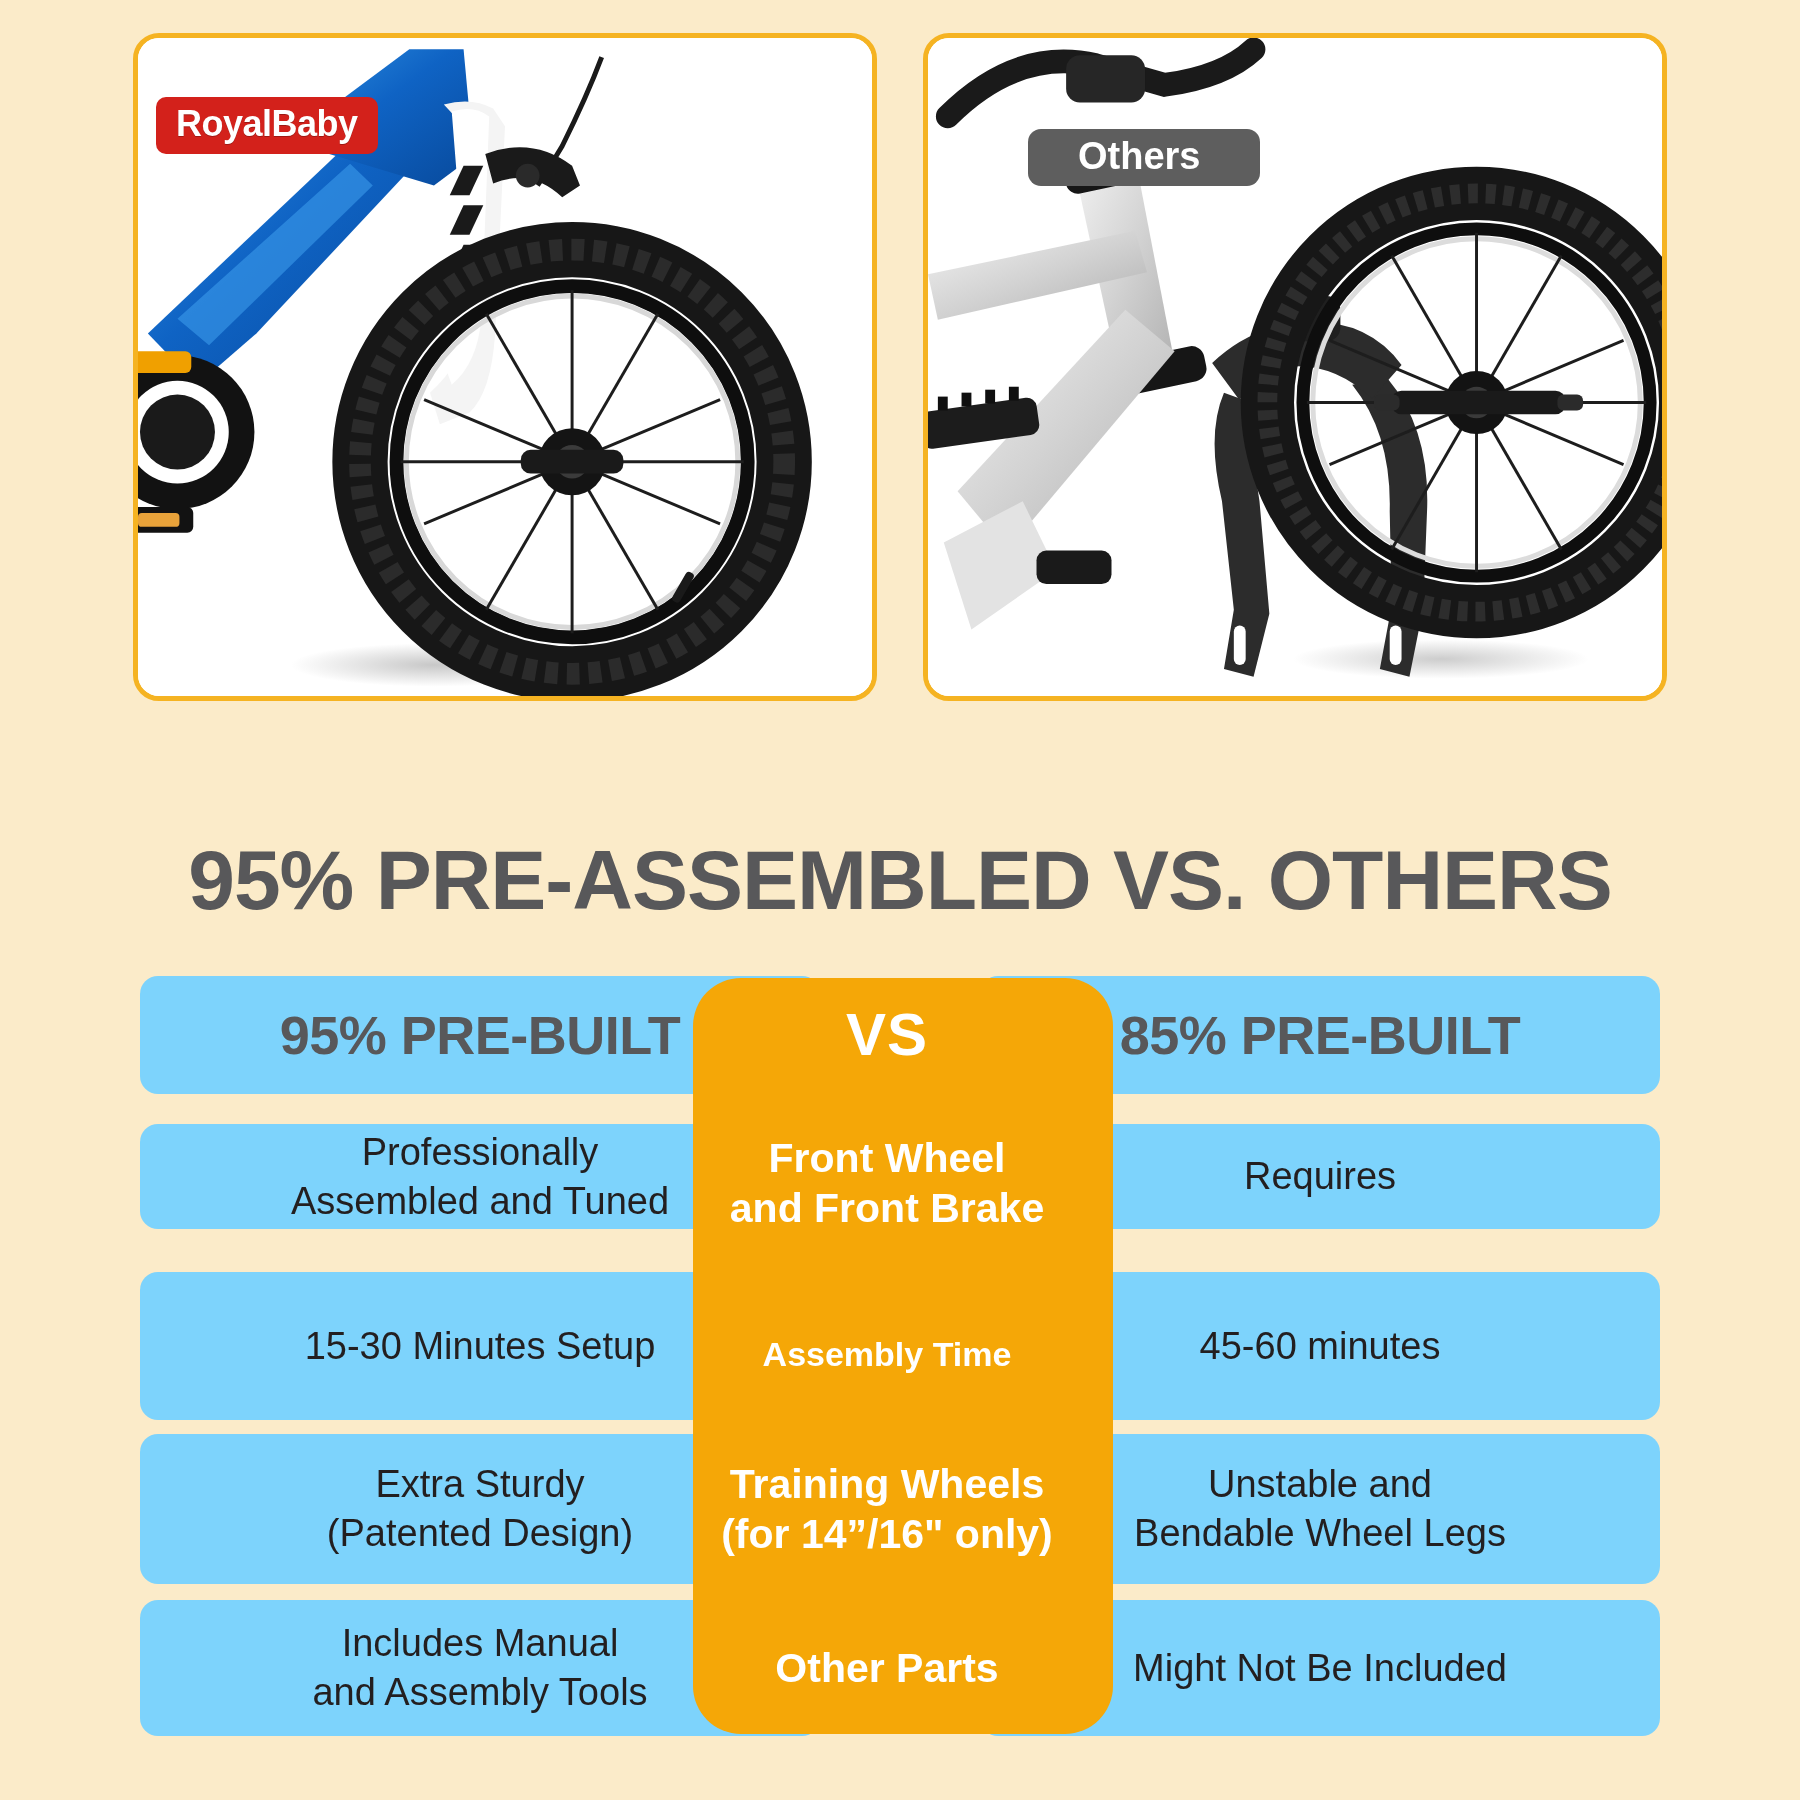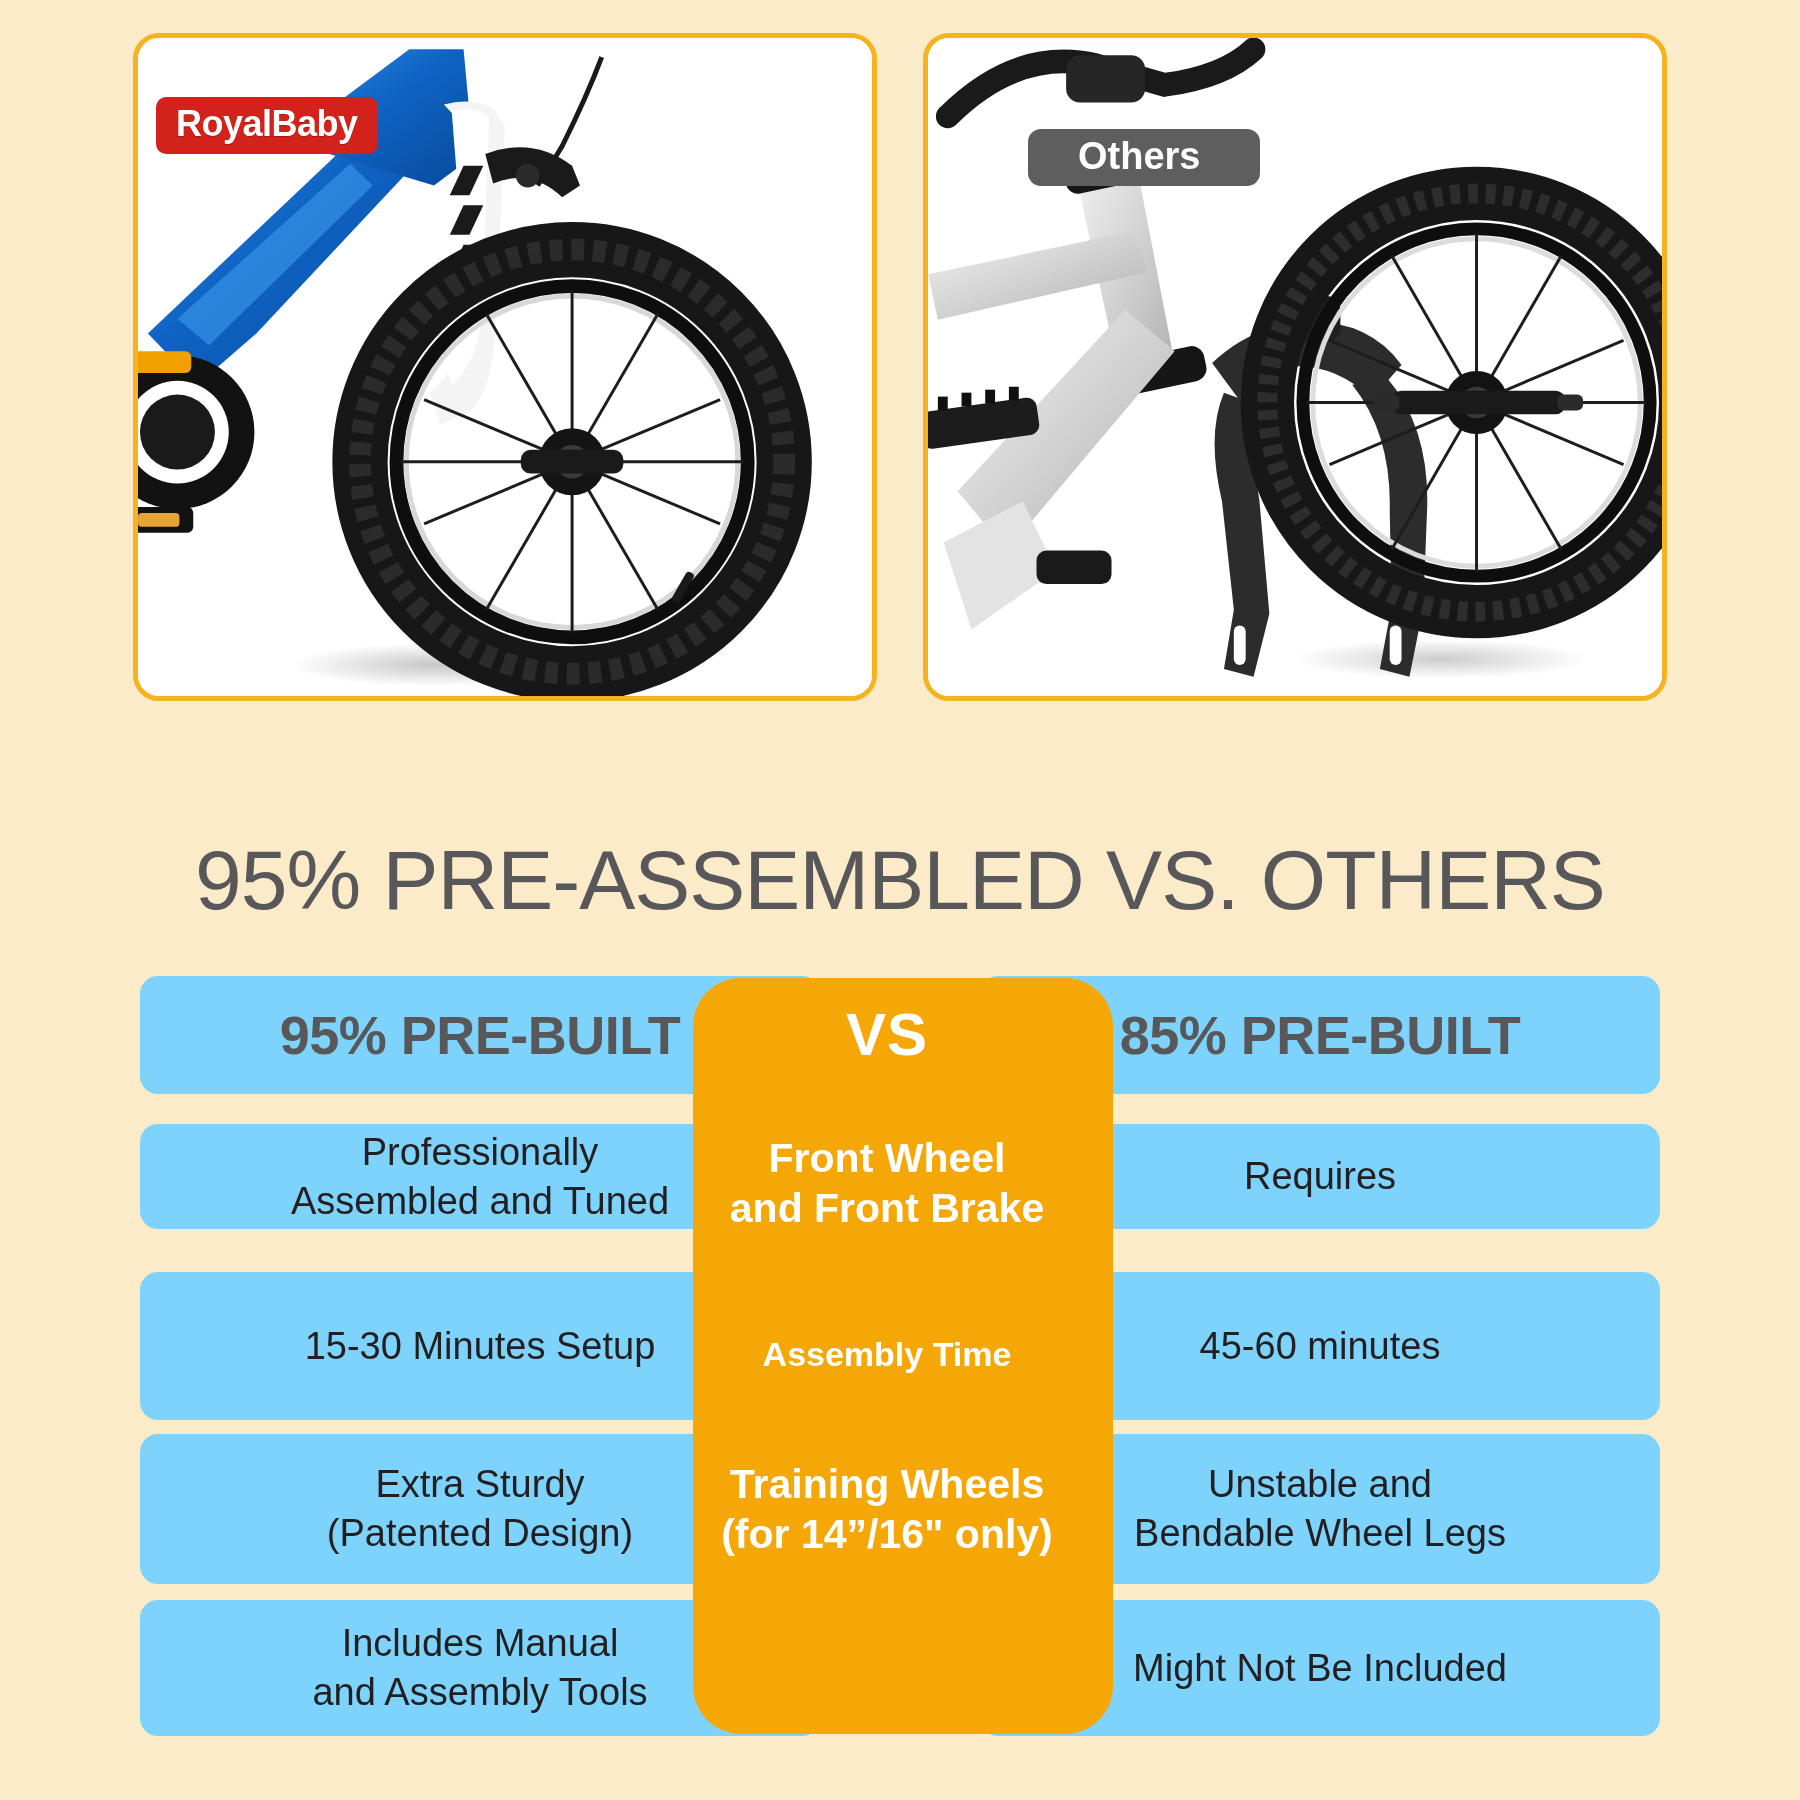--- a/index.html
+++ b/index.html
@@ -60,21 +60,21 @@
   
   .bike-svg{position:absolute;left:0;top:0;width:100%;height:100%;z-index:2;}
 
   
   .headline{
     position:absolute;
     left:0; top:838px;
     width:1800px;
     text-align:center;
     font-size:84px;
-    font-weight:normal;
+    font-weight:bold;
     color:#58585A;
     letter-spacing:-1px;
     line-height:1;
     white-space:nowrap;
   }
 
   
   .table{
     position:absolute;
     left:140px; top:976px;
@@ -382,13 +382,18 @@
     </div>
   </div>
 
   <div class="vs-cell v3">
     <div>
       <span class="two-line">Training Wheels</span>
       <span class="two-line">(for 14”/16" only)</span>
     </div>
   </div>
 
+  <div class="vs-cell v4">
+    <div>
+      <span class="two-line">Other Parts</span>
+    </div>
+  </div>
 </div>
 
 </body></html>

